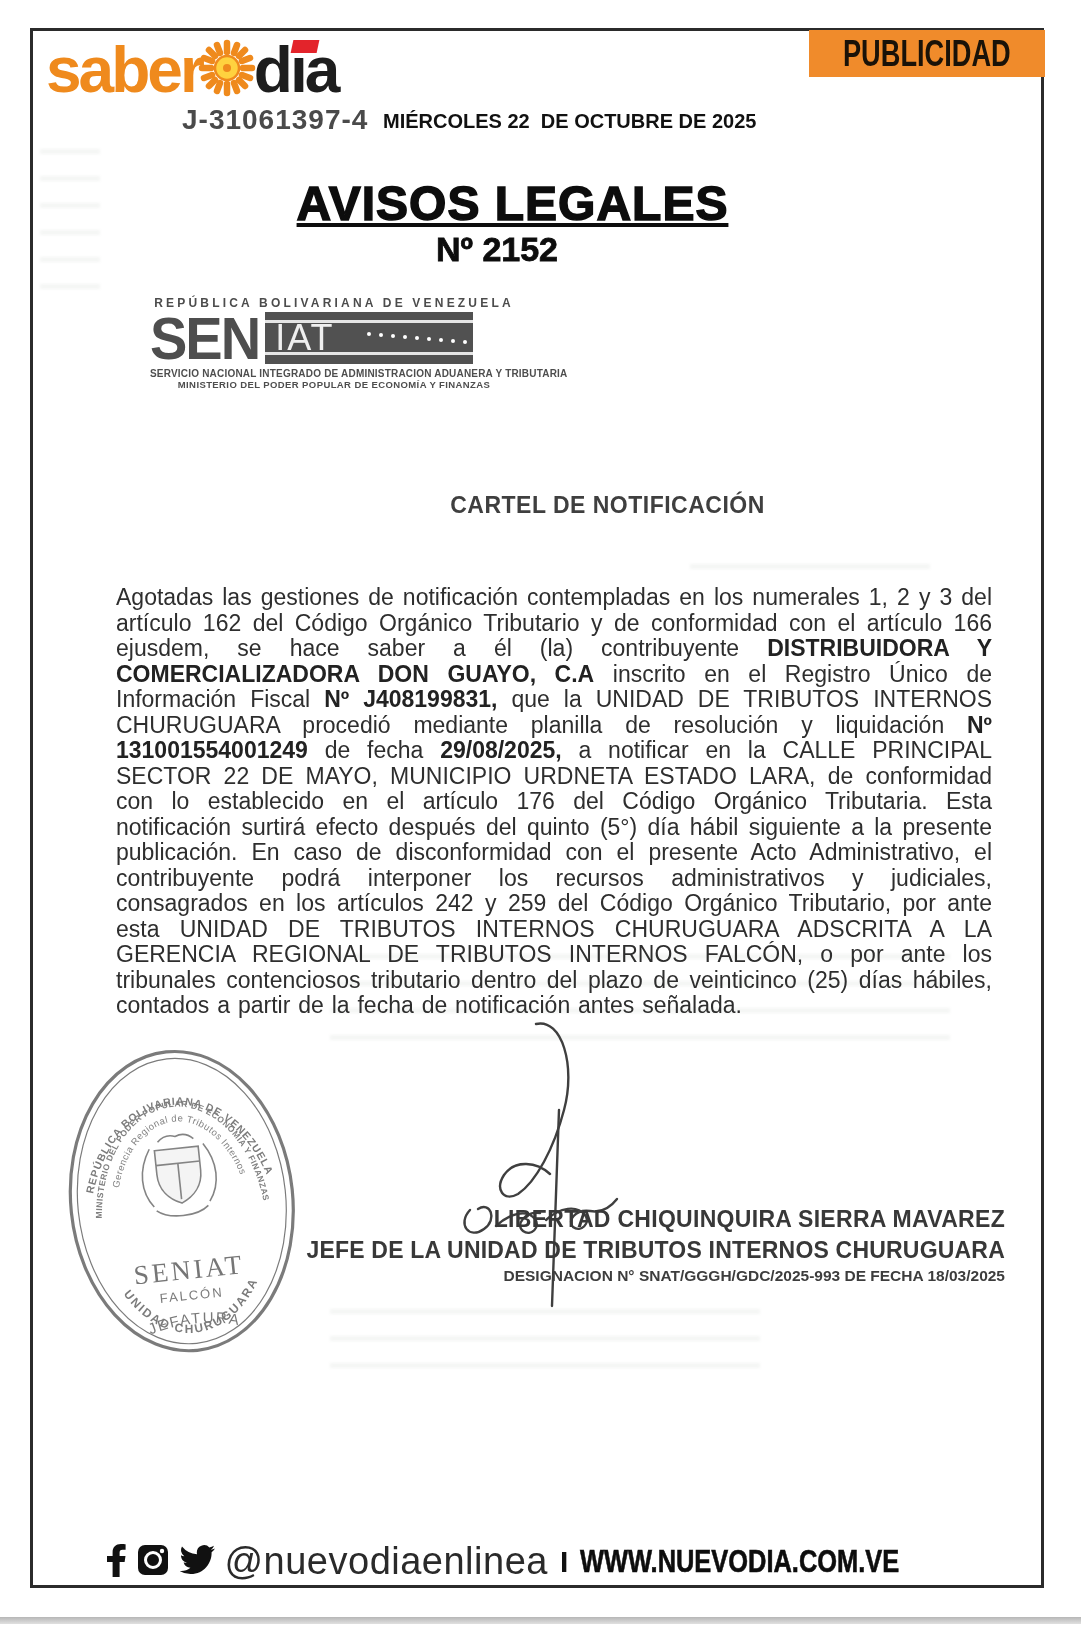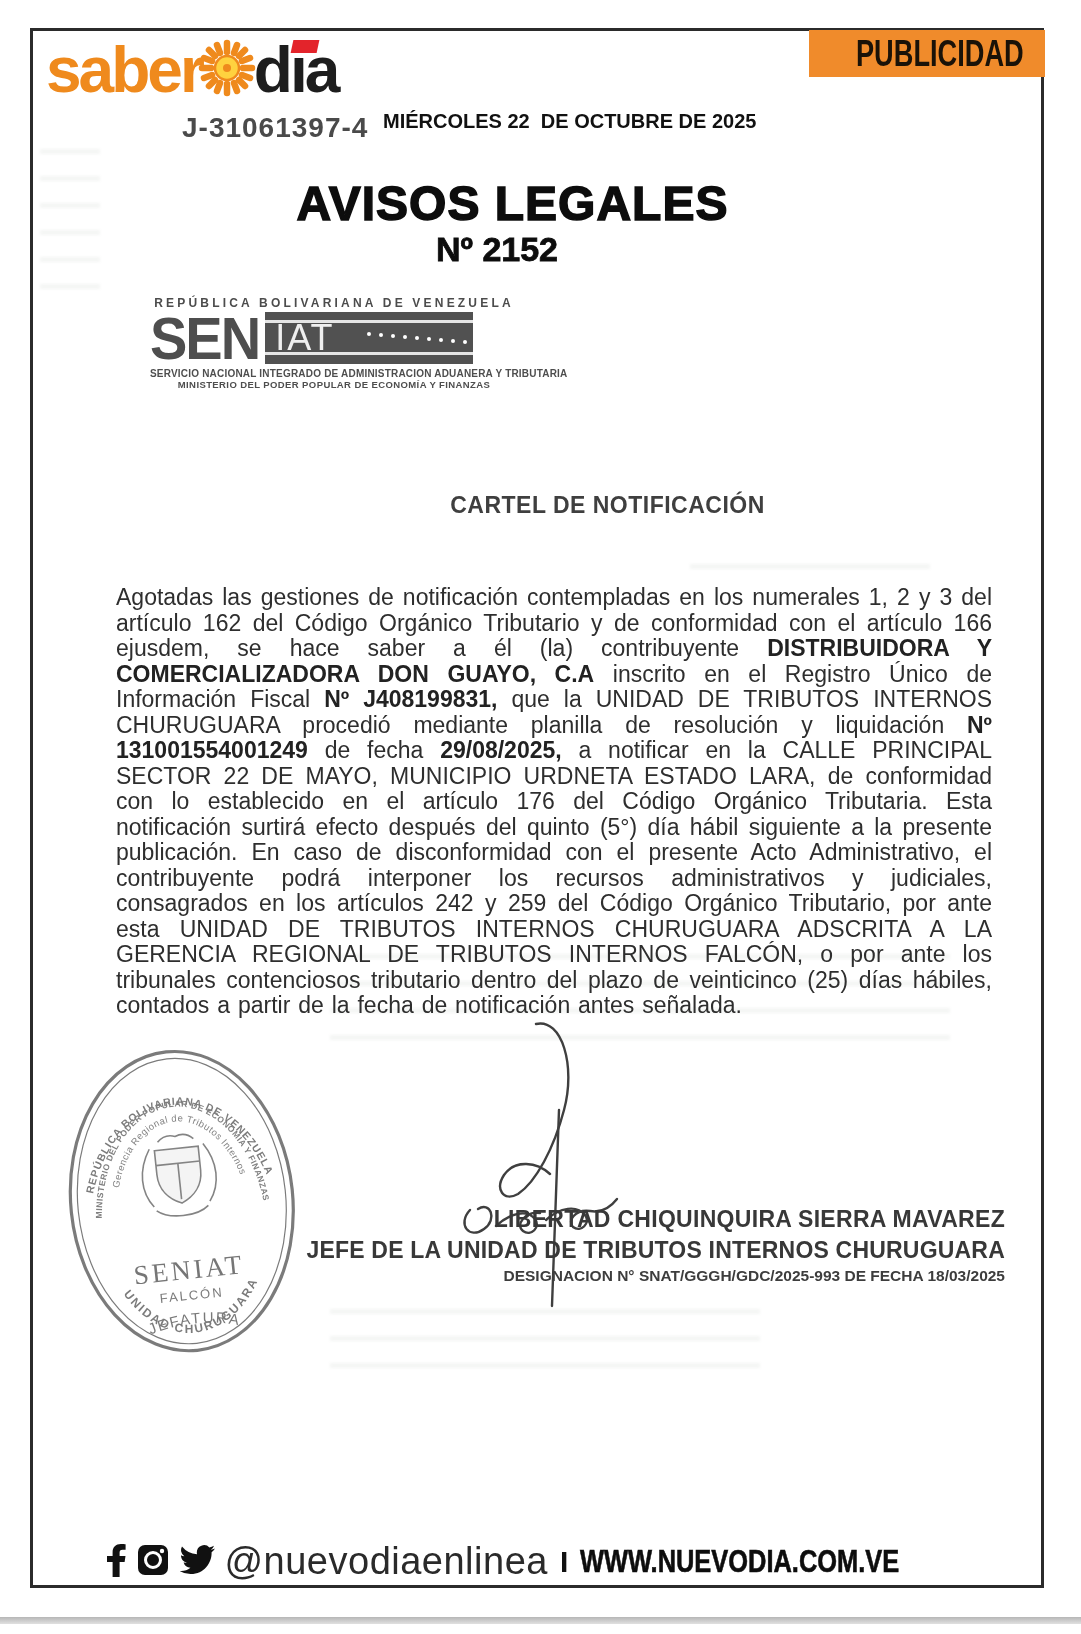--- a/index.html
+++ b/index.html
@@ -11,28 +11,28 @@
   #bottom-edge{left:0;top:1617px;width:1081px;height:7px;background:linear-gradient(#9e9e9e,#d6d6d6);opacity:.75;}
 
   
   #logo{left:46px;top:38px;display:flex;align-items:center;}
   .logo-word{font-size:64px;font-weight:bold;letter-spacing:-3px;line-height:1;}
   .logo-nuev{color:#ef8a1d;}
   .logo-dia{color:#1d1d1d;display:flex;align-items:flex-start;}
   .sun-wrap{margin:0 -2px 0 -4px;display:block;}
   .dia-i{position:relative;display:inline-block;}
   .dia-accent{position:absolute;left:2px;top:2px;width:26px;height:13px;background:#e3242b;transform:skewX(-12deg);}
-  #reg-number{left:182px;top:112px;font-size:28px;font-weight:600;color:#4a4a4a;letter-spacing:1px;}
+  #reg-number{left:182px;top:104px;font-size:28px;font-weight:600;color:#4a4a4a;letter-spacing:1px;}
   #edition-date{left:383px;top:110px;font-size:20px;font-weight:bold;color:#111;white-space:pre;}
-  #publicidad{top:30px;left:809px;width:236px;height:47px;background:#f08b2b;display:flex;align-items:center;justify-content:flex-end;}
+  #publicidad{top:30px;left:809px;width:236px;height:47px;background:#f08b2b;display:flex;align-items:center;justify-content:center;}
   #publicidad span{font-size:34px;font-weight:bold;color:#1a1208;display:inline-block;transform:scaleX(.8) scaleY(1.1);letter-spacing:0px;}
 
   
   #avisos-title{left:30px;top:176px;width:1014px;text-align:center;font-size:48px;font-weight:bold;color:#0d0d0d;
-                letter-spacing:1px;padding-right:49px;box-sizing:border-box;-webkit-text-stroke:1.5px #0d0d0d;}
+                letter-spacing:1px;padding-right:49px;box-sizing:border-box;text-decoration:underline;-webkit-text-stroke:1.5px #0d0d0d;}
   #avisos-number{left:30px;top:230px;width:1014px;text-align:center;font-size:34px;font-weight:bold;color:#0d0d0d;
                  padding-right:80px;box-sizing:border-box;-webkit-text-stroke:.8px #0d0d0d;}
 
   
   #seniat{left:150px;top:296px;width:368px;}
   #seniat .republic{font-size:12px;font-weight:bold;color:#4c4c4c;letter-spacing:3.2px;text-align:center;white-space:nowrap;}
   #seniat .wordmark{display:flex;align-items:flex-end;margin-top:2px;}
   #seniat .sen{font-size:56px;font-weight:bold;color:#4e4e4e;line-height:.9;letter-spacing:-2px;transform:scaleY(1.05);}
   #seniat .iatbox{position:relative;width:208px;height:52px;background:#515151;margin-left:6px;overflow:hidden;}
   #seniat .iat{position:absolute;left:10px;top:0px;font-size:36px;font-weight:normal;color:#efefef;letter-spacing:2px;line-height:52px;}

